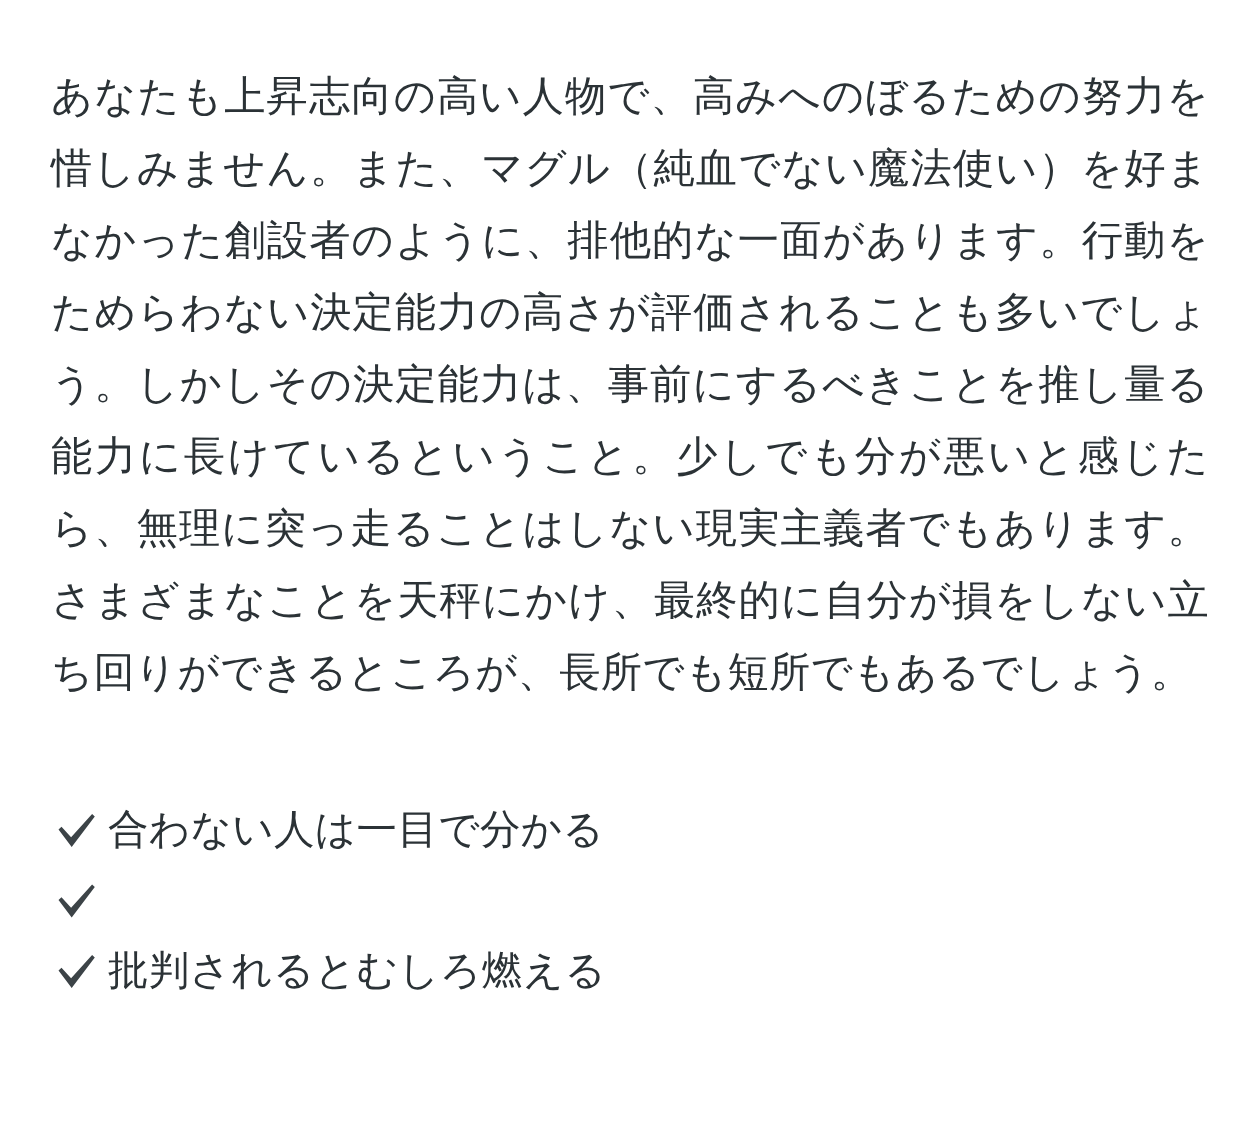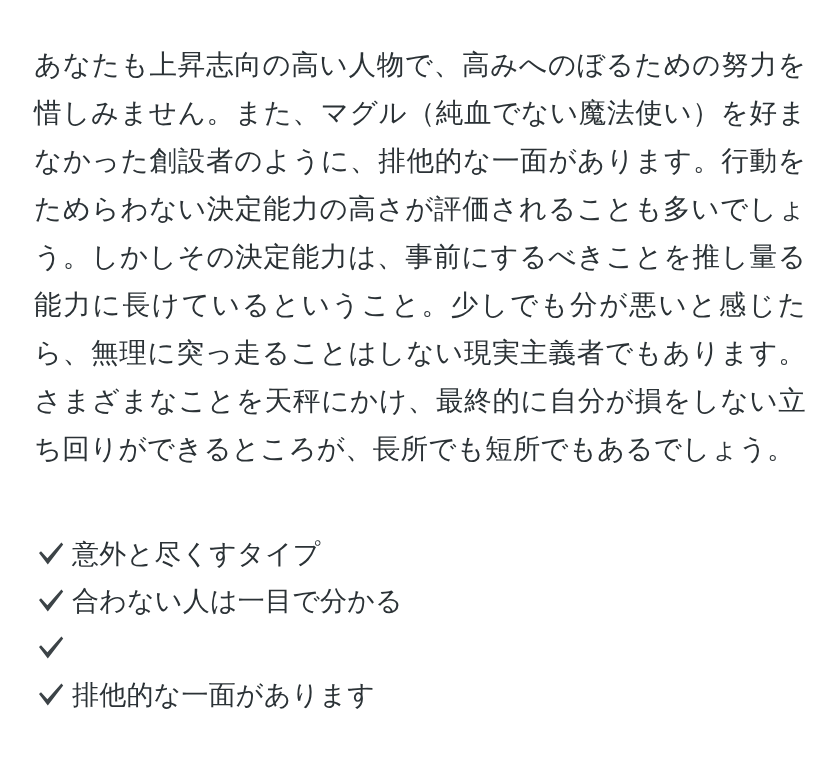--- a/index.html
+++ b/index.html
@@ -69,28 +69,20 @@
 <body>
 
 <div class="page">
 
   <p class="body-paragraph">あなたも上昇志向の高い人物で、高みへのぼるための努力を惜しみません。また、マグル（純血でない魔法使い）を好まなかった創設者のように、排他的な一面があります。行動をためらわない決定能力の高さが評価されることも多いでしょう。しかしその決定能力は、事前にするべきことを推し量る能力に長けているということ。少しでも分が悪いと感じたら、無理に突っ走ることはしない現実主義者でもあります。さまざまなことを天秤にかけ、最終的に自分が損をしない立ち回りができるところが、長所でも短所でもあるでしょう。</p>
 
   <div class="spacer"></div>
 
   <ul class="check-list">
 
-    <li class="check-item">
-      <span class="check-icon">
-        <svg width="30" height="30" viewBox="0 0 30 30" aria-hidden="true">
-          <path d="M3 14 L5 12.2 L11.4 19.2 L25.4 3.6 L27.2 5.4 L11.8 25.6 Z" fill="#3c4347"></path>
-        </svg>
-      </span>
-      <span class="check-label">意外と尽くすタイプ</span>
-    </li>
 
     <li class="check-item">
       <span class="check-icon">
         <svg width="30" height="30" viewBox="0 0 30 30" aria-hidden="true">
           <path d="M3 14 L5 12.2 L11.4 19.2 L25.4 3.6 L27.2 5.4 L11.8 25.6 Z" fill="#3c4347"></path>
         </svg>
       </span>
       <span class="check-label">合わない人は一目で分かる</span>
     </li>
 
@@ -101,17 +93,17 @@
         </svg>
       </span>
     </li>
 
     <li class="check-item">
       <span class="check-icon">
         <svg width="30" height="30" viewBox="0 0 30 30" aria-hidden="true">
           <path d="M3 14 L5 12.2 L11.4 19.2 L25.4 3.6 L27.2 5.4 L11.8 25.6 Z" fill="#3c4347"></path>
         </svg>
       </span>
-      <span class="check-label">排他的な一面があります</span>
+      <span class="check-label">批判されるとむしろ燃える</span>
     </li>
 
   </ul>
 </div>
 
 </body></html>

